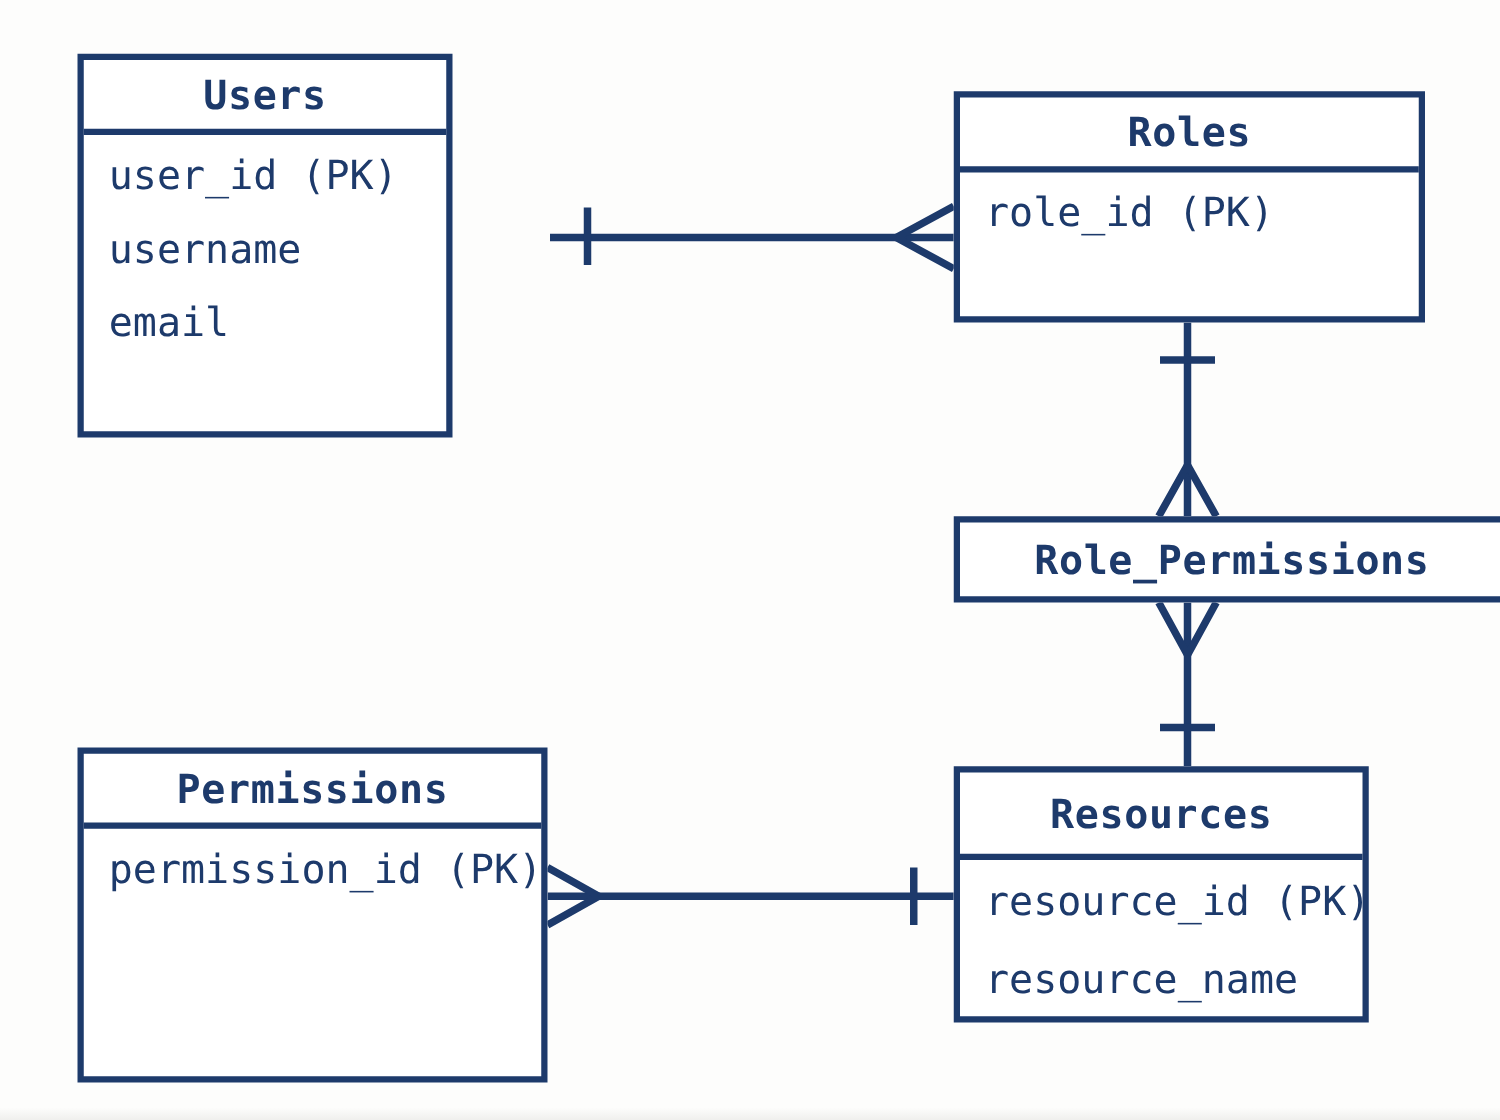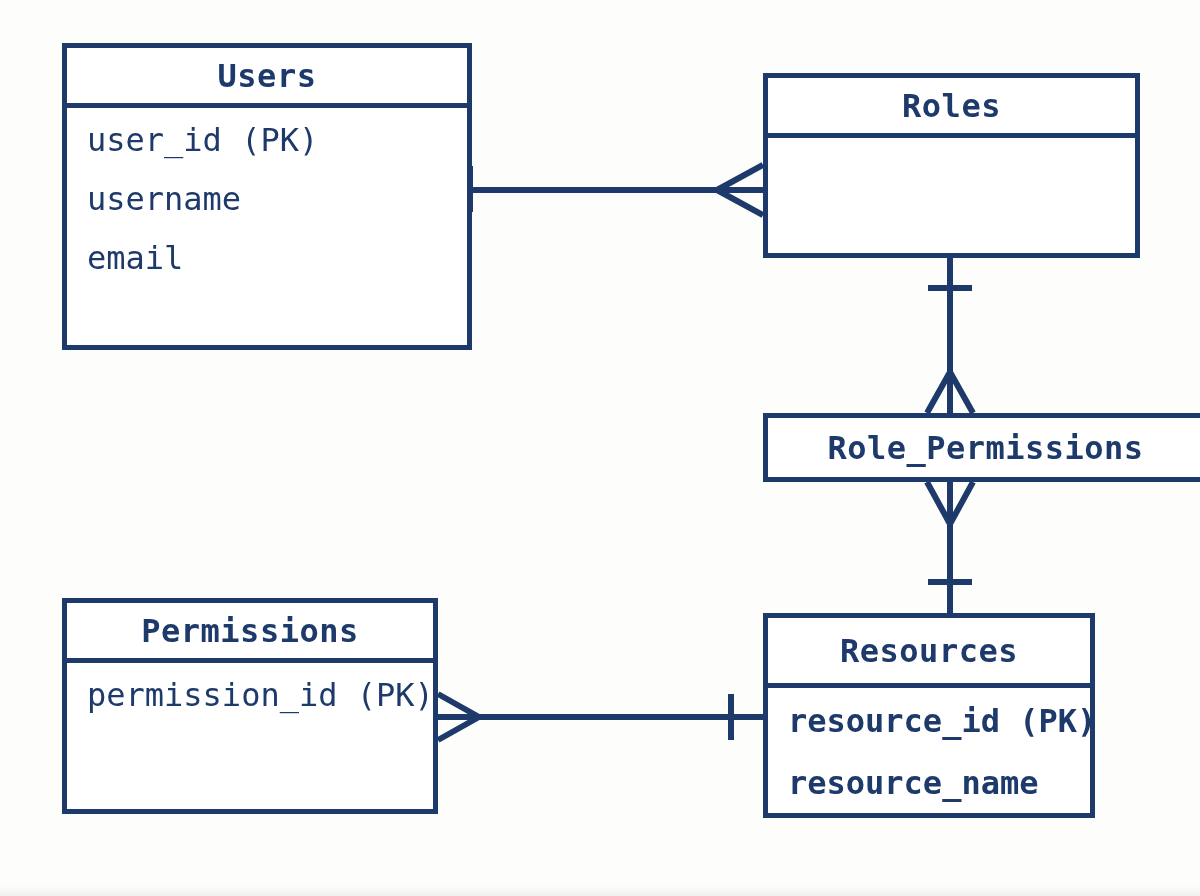--- a/index.html
+++ b/index.html
@@ -51,21 +51,21 @@
   .entity-body { padding: 2px 0 0 0; }
   .field {
     display: flex; align-items: center;
     height: 59px;
     padding-left: 20px;
     font-size: 32px;
     white-space: nowrap;
   }
   
   #entity-resources .entity-header { height: 70px; }
-  #entity-resources .field { height: 62px; font-weight: bold; }
+  #entity-resources .field { height: 62px; }
 </style>
 </head>
 <body>
 
 <div class="canvas">
 
   <svg class="connectors" viewBox="0 0 1200 896" xmlns="http://www.w3.org/2000/svg">
 
     <g>
       <line x1="440" y1="190" x2="763" y2="190"></line>
@@ -85,40 +85,41 @@
       <line x1="928" y1="582" x2="972" y2="582"></line>
     </g>
 
     <g>
       <line x1="438" y1="717" x2="763" y2="717"></line>
       <path d="M 479 717 L 438 694 M 479 717 L 438 740"></path>
       <line x1="731" y1="694" x2="731" y2="740"></line>
     </g>
   </svg>
 
-  <div class="entity" id="entity-users" style="left:62px; top:43px; width:410px; height:307px;">
+  <div class="entity" id="entity-users" style="left:62px; top:43px; width:300px; height:307px;">
     <div class="entity-header">Users</div>
     <div class="entity-body">
       <div class="field">user_id (PK)</div>
       <div class="field">username</div>
       <div class="field">email</div>
     </div>
   </div>
 
   <div class="entity" id="entity-roles" style="left:763px; top:73px; width:377px; height:185px;">
     <div class="entity-header">Roles</div>
     <div class="entity-body">
+      <div class="field">role_id (PK)</div>
     </div>
   </div>
 
   <div class="entity" id="entity-role-permissions" style="left:763px; top:413px; width:445px; height:69px;">
     <div class="entity-header no-divider">Role_Permissions</div>
   </div>
 
-  <div class="entity" id="entity-permissions" style="left:62px; top:598px; width:376px; height:216px;">
+  <div class="entity" id="entity-permissions" style="left:62px; top:598px; width:376px; height:268px;">
     <div class="entity-header">Permissions</div>
     <div class="entity-body">
       <div class="field">permission_id (PK)</div>
     </div>
   </div>
 
   <div class="entity" id="entity-resources" style="left:763px; top:613px; width:332px; height:205px;">
     <div class="entity-header">Resources</div>
     <div class="entity-body">
       <div class="field">resource_id (PK)</div>

